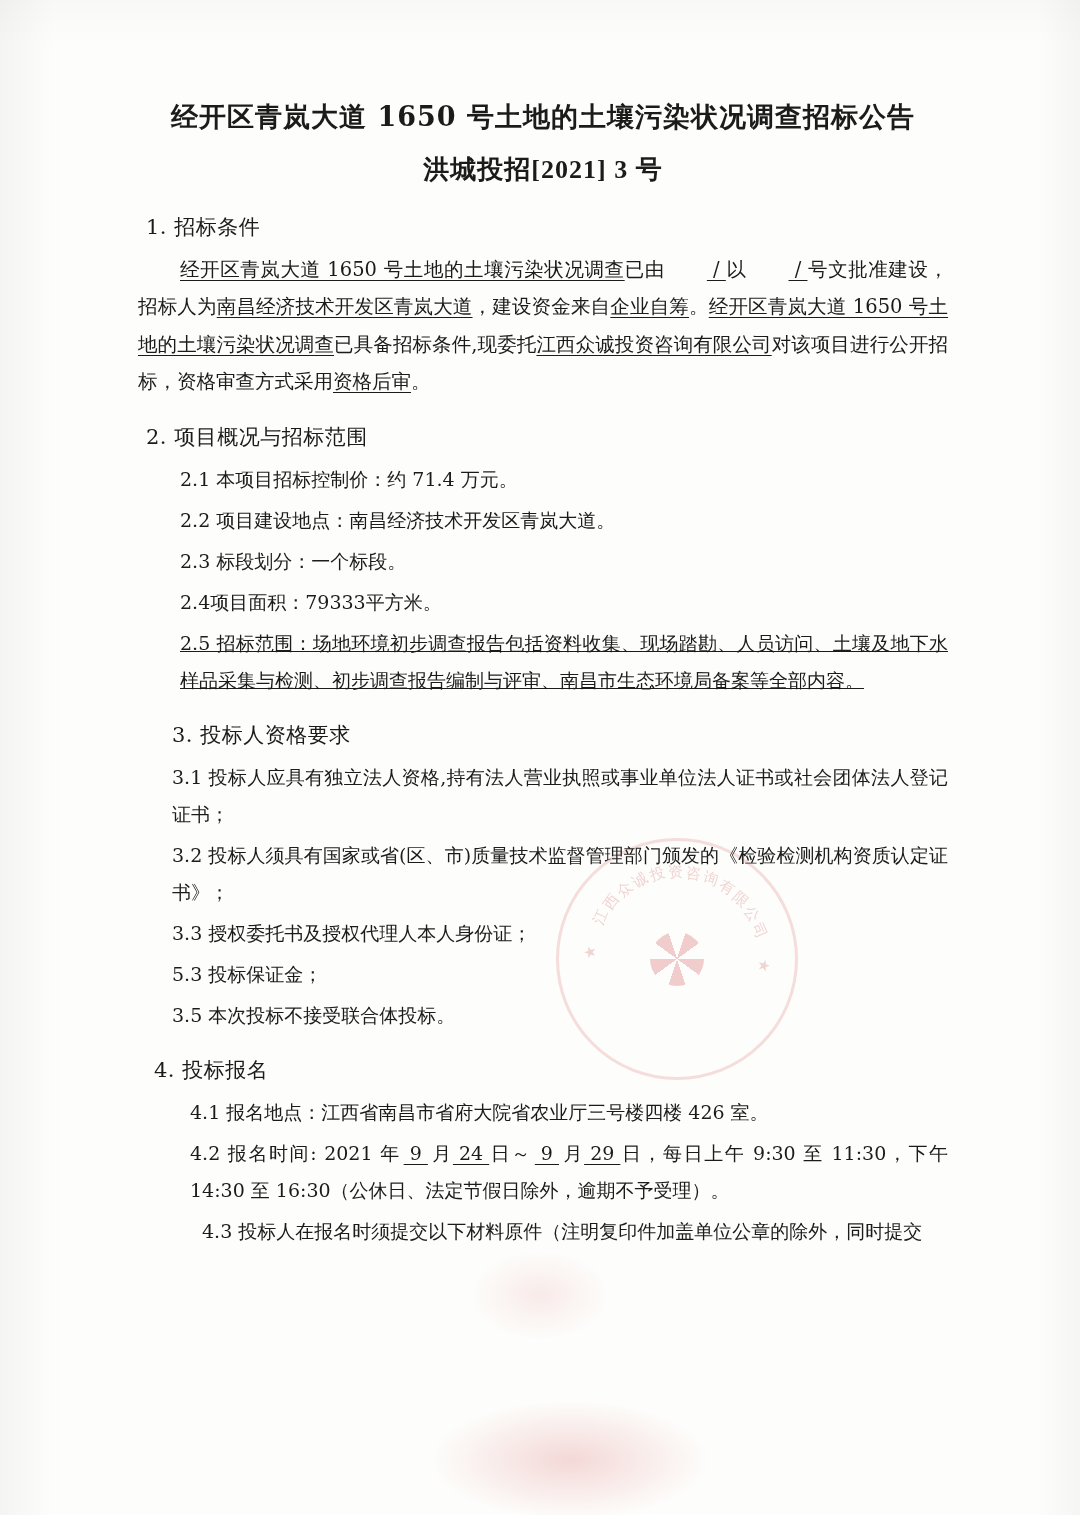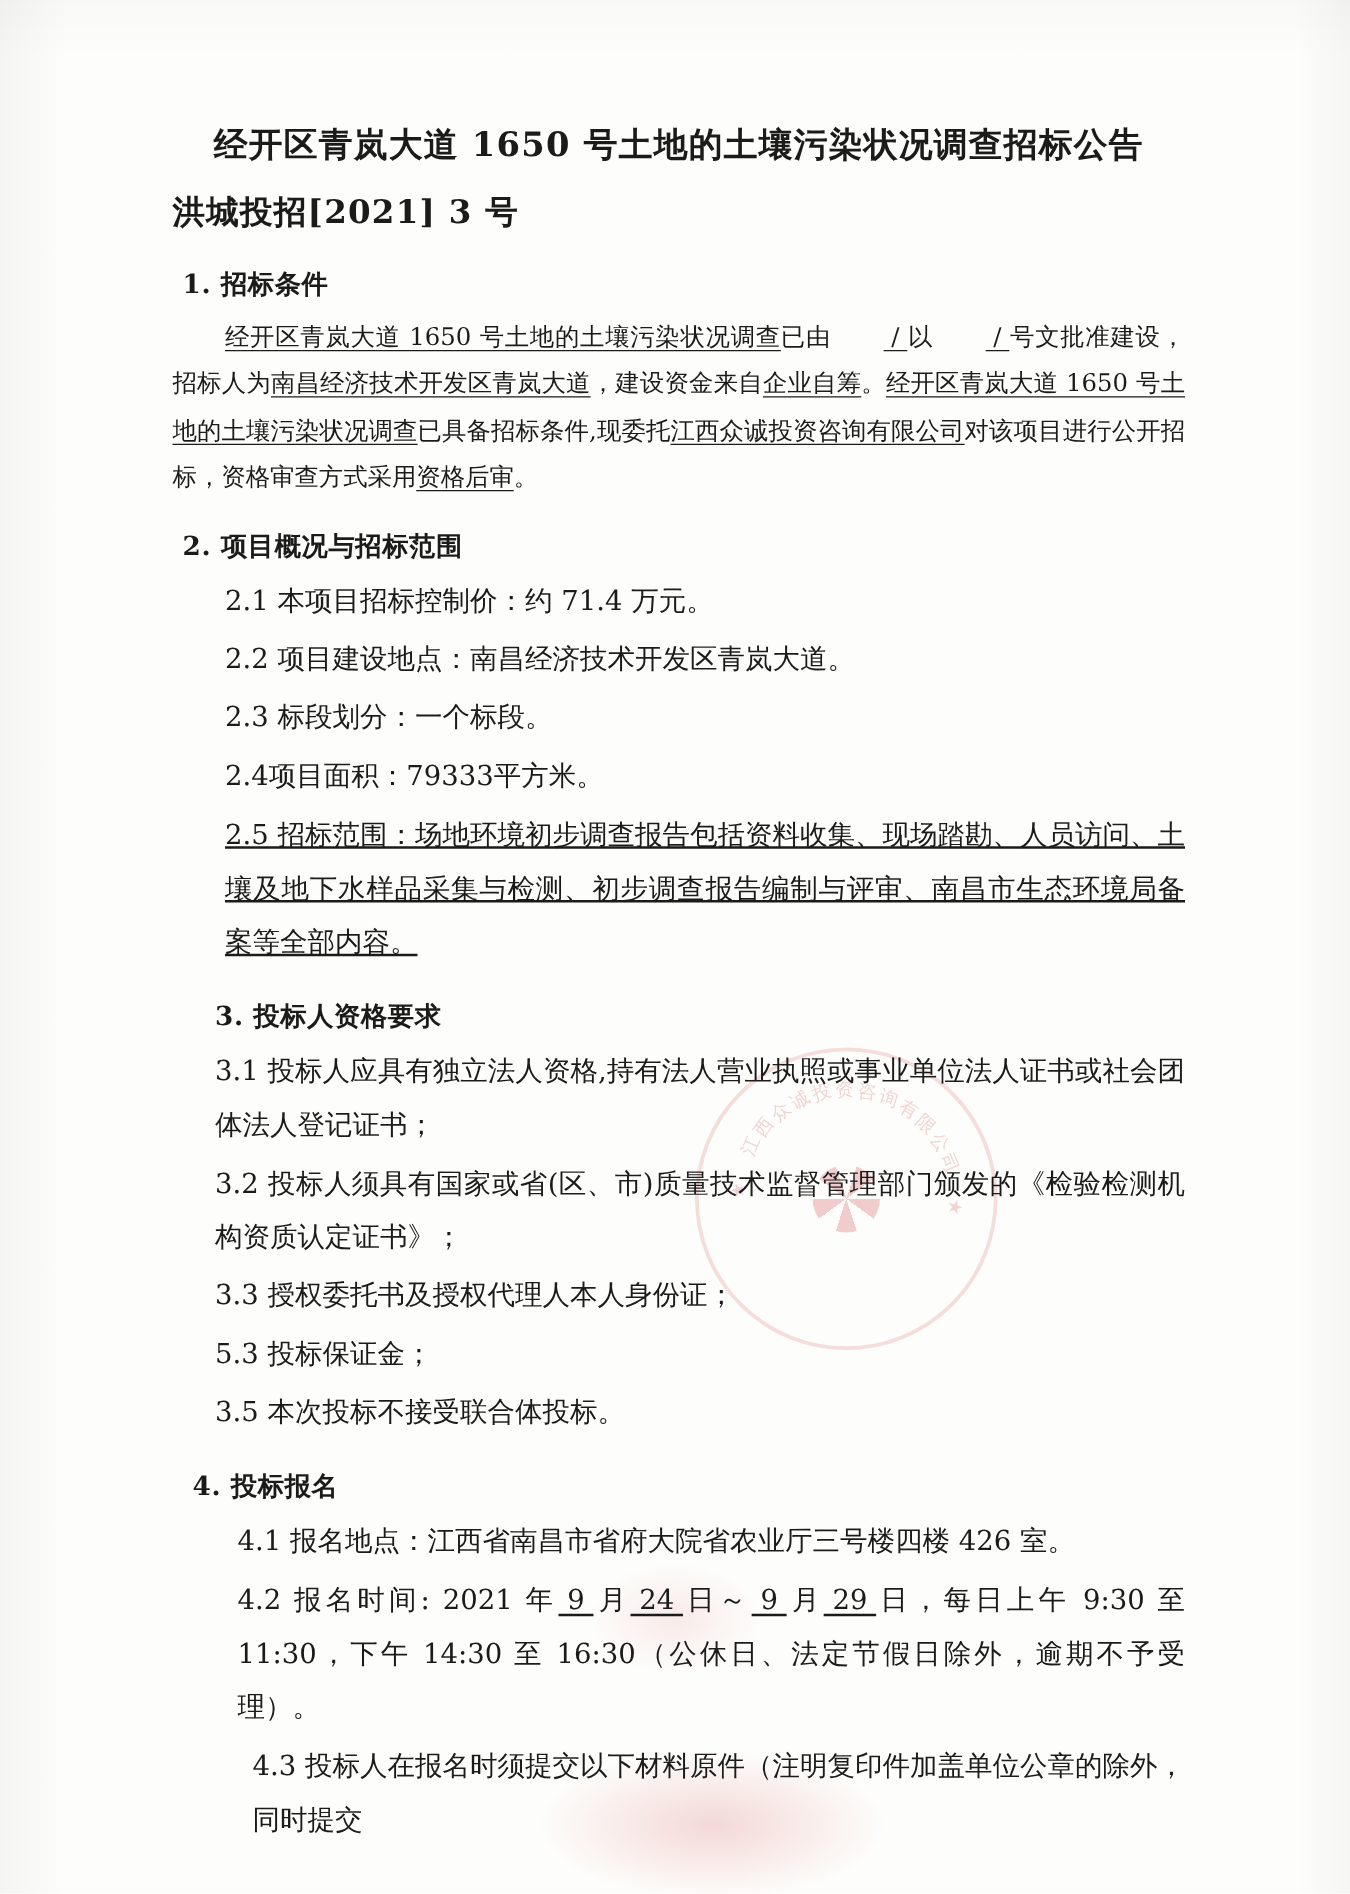--- a/index.html
+++ b/index.html
@@ -39,47 +39,48 @@
   }
   .doc-title {
     text-align: center;
     font-size: 27px;
     font-weight: bold;
     letter-spacing: 1px;
     line-height: 1.55;
     font-family: "DejaVu Serif", "Liberation Serif", serif;
   }
   .doc-subtitle {
-    text-align: left;
+    text-align: center;
     font-size: 26px;
     font-weight: bold;
     letter-spacing: 1px;
     margin-top: 14px;
     margin-bottom: 26px;
+    font-family: Liberation Serif, serif;
   }
   .sec-head {
     font-size: 21px;
-    font-weight: bold;
+    font-weight: normal;
     margin: 22px 0 10px 0;
     letter-spacing: 0.5px;
   }
   .sec-head.indent-1 { padding-left: 8px; }
   .sec-head.indent-2 { padding-left: 34px; }
   .sec-head.indent-3 { padding-left: 16px; }
 
   p.para {
     font-size: 19.5px;
     line-height: 1.92;
     margin: 0 0 4px 0;
     text-align: justify;
     text-justify: inter-ideograph;
   }
   p.para.first { text-indent: 42px; }
   p.item {
-    font-size: 22px;
+    font-size: 19px;
     line-height: 1.95;
     margin: 0 0 4px 0;
     padding-left: 42px;
     text-align: justify;
   }
   p.item.wrap {
     padding-left: 42px;
     text-decoration: underline;
   }
   .u { text-decoration: underline; text-underline-offset: 4px; }

